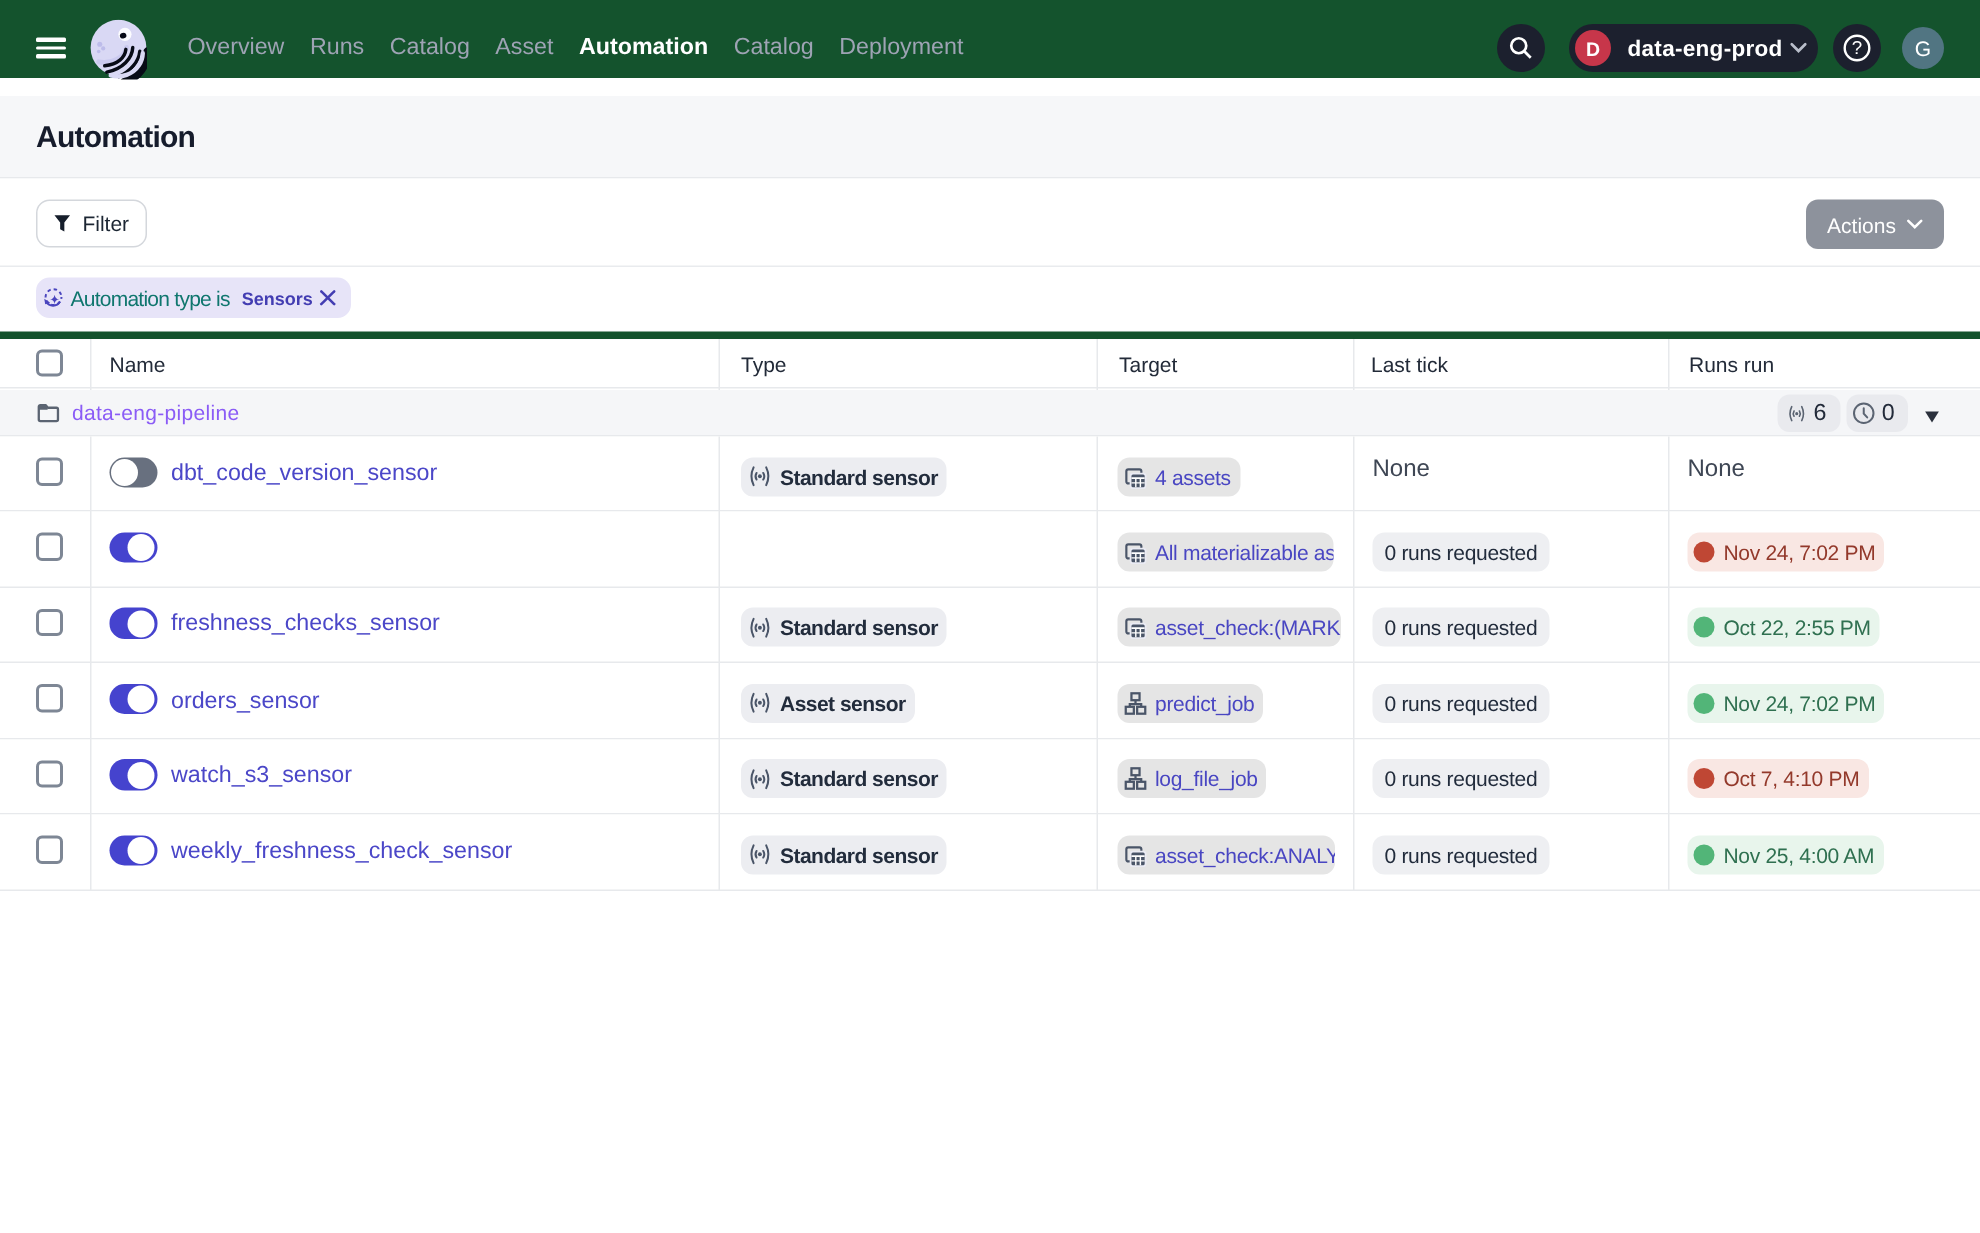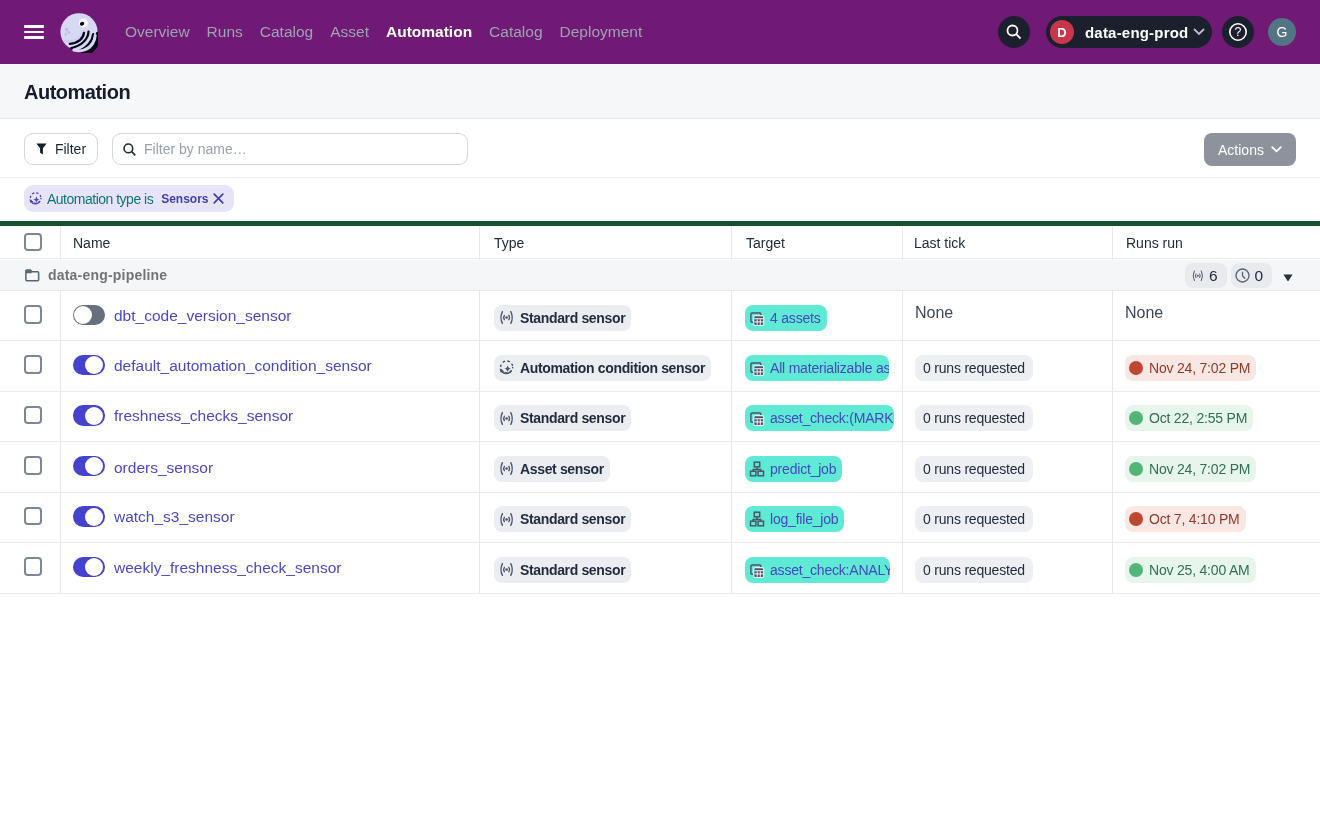--- a/index.html
+++ b/index.html
@@ -1,18 +1,18 @@
 <!DOCTYPE html>
 <html><head>
 <meta charset="utf-8">
 <style>
 * { margin:0; padding:0; box-sizing:border-box; }
 html,body { width:1320px; height:822px; background:#fff; font-family:"Liberation Sans", sans-serif; overflow:hidden; -webkit-font-smoothing:antialiased; }
 
-.nav { position:absolute; left:0; top:0; width:1320px; height:64px; background:#701a75; }
+.nav { position:absolute; left:0; top:0; width:1320px; height:52px; background:#14532d; }
 .burger { position:absolute; left:24px; top:25px; width:20px; height:14px; }
 .burger div { position:absolute; left:0; width:20px; height:2.6px; background:#fff; border-radius:1px; }
 .b1{top:0} .b2{top:5.6px} .b3{top:11.2px}
 .logo { position:absolute; left:60px; top:13px; }
 .navlinks { position:absolute; left:125px; top:0; height:64px; display:flex; align-items:center; }
 .navlinks span { font-size:15.5px; color:#9EA3B4; margin-right:17px; }
 .navlinks span.active { color:#fff; font-weight:bold; }
 .circbtn { position:absolute; top:16px; width:32px; height:32px; border-radius:50%; background:#1C202E; display:flex; align-items:center; justify-content:center; }
 .deploypill { position:absolute; left:1046px; top:16px; width:166px; height:32px; border-radius:16px; background:#1C202E; display:flex; align-items:center; }
 .davatar { width:24px; height:24px; border-radius:50%; background:#C7364A; color:#fff; font-size:13px; font-weight:bold; display:flex; align-items:center; justify-content:center; margin-left:4px; }
@@ -35,38 +35,38 @@
 .chip { position:absolute; left:24px; top:6px; height:27px; border-radius:9px; background:#E7E4F8; display:flex; align-items:center; padding:0 9px 0 4px; }
 .chip .t1 { font-size:14px; color:#0f766e; margin-left:4px; letter-spacing:-0.5px; }
 .chip .t2 { font-size:12px; font-weight:bold; color:#433DB2; margin-left:8px; }
 .chip svg.x { margin-left:3px; }
 
 .table { position:absolute; left:0; top:221px; width:1320px; border-top:5px solid #14532d; }
 .vline { position:absolute; top:0; width:1px; background:#E7E9EC; }
 .thead { position:absolute; left:0; top:0; width:1320px; height:33px; background:#fff; border-bottom:1px solid #E7E9EC; }
 .thead .hlabel { position:absolute; top:9px; font-size:14px; color:#232B39; }
 .grouprow { position:absolute; left:0; top:34px; width:1320px; height:31px; background:#F5F6F8; border-bottom:1px solid #E7E9EC; }
-.grouprow .gname { position:absolute; left:48px; top:7px; font-size:14px; font-weight:bold; color:#737373; letter-spacing:0.2px; }
+.grouprow .gname { position:absolute; left:48px; top:7px; font-size:14px; font-weight:normal; color:#8b5cf6; letter-spacing:0.2px; }
 .gpill { position:absolute; top:3px; height:25px; border-radius:8px; background:#E9EAEE; display:flex; align-items:center; padding:0 9px 0 6px; font-size:15.5px; color:#232B3A; }
 .gpill svg { margin-right:5px; flex:none; }
 .row { position:absolute; left:0; width:1320px; height:50.45px; background:#fff; border-bottom:1px solid #E7E9EC; }
 .cb { position:absolute; left:23.5px; width:18.5px; height:18.5px; border:2px solid #7E8795; border-radius:4px; background:#fff; }
 .toggle { position:absolute; left:72.5px; width:32px; height:20.5px; border-radius:10.25px; }
 .toggle.on { background:#4543CE; }
 .toggle.off { background:#68707F; }
 .knob { position:absolute; top:1.25px; width:18px; height:18px; border-radius:50%; background:#fff; }
 .toggle.on .knob { right:1.25px; }
 .toggle.off .knob { left:1.25px; }
 .rowlink { position:absolute; left:114px; font-size:15.5px; color:#4B47C8; }
 .tag { position:absolute; height:26px; border-radius:8px; display:flex; align-items:center; font-size:14px; padding:0 6px 0 4px; white-space:nowrap; letter-spacing:-0.2px; }
 .tag.typ { letter-spacing:-0.35px;font-weight:bold; }
 .tag svg { margin-right:5px; flex:none; }
 .tag.txtonly { padding:0 8px; }
 .tag.gray { background:#ECEDF1; color:#222C3C; }
-.tag.lav { background:#5eead4; color:#4946C2; overflow:hidden; }
+.tag.lav { background:#e5e5e5; color:#4946C2; overflow:hidden; }
 .tag.red { background:#F9E7E3; color:#93392B; }
 .tag.green { background:#E8F5EC; color:#2F7050; }
 .dot { width:14px; height:14px; border-radius:50%; margin-right:6px; flex:none; }
 .dot.r { background:#BF4734; }
 .dot.g { background:#52B578; }
 .nonetxt { position:absolute; font-size:16px; color:#3E4654; }
 </style>
 </head>
 <body>
 
@@ -129,27 +129,20 @@
     <h1>Automation</h1>
   </div>
 
 <div class="toolbar">
   <div class="filterbtn">
     <svg width="11" height="12" viewBox="0 0 11 12">
         <path d="M0.3 0.5 h10.4 L6.9 5.3 V11.4 L4.1 9.8 V5.3 Z" fill="#161E2B"></path>
       </svg>
     Filter
   </div>
-  <div class="searchbox">
-    <svg width="15" height="15" viewBox="0 0 16 16" fill="none" stroke="#232B39" stroke-width="1.7">
-        <circle cx="6.8" cy="6.8" r="4.6"></circle>
-        <line x1="10.3" y1="10.3" x2="14.2" y2="14.2"></line>
-      </svg>
-    <span class="ph">Filter by name…</span>
-  </div>
   <div class="actionsbtn">Actions
     <svg width="11" height="7" viewBox="0 0 11 7">
         <path d="M1.2 1.2 L5.5 5.4 L9.8 1.2" fill="none" stroke="#fff" stroke-width="1.7" stroke-linecap="round"></path>
       </svg>
   </div>
 </div>
 
 <div class="chiprow">
   <div class="chip">
     <svg width="15" height="15" viewBox="0 0 17 17" fill="none">
@@ -219,27 +212,20 @@
           <line x1="5.3" y1="11.9" x2="14.1" y2="11.9" stroke="#fff" stroke-width="0.95"></line>
         </svg>4 assets</div>
       <div class="nonetxt" style="left:915px;top:13px">None</div>
       <div class="nonetxt" style="left:1125px;top:13px">None</div>
     </div>
     <div class="row" style="top:115.45px">
       <div class="cb" style="top:14px"></div>
       <div class="toggle on" style="top:13.5px">
         <div class="knob"></div>
       </div>
-      <div class="rowlink" style="top:15.5px">default_automation_condition_sensor</div>
-      <div class="tag gray typ" style="left:494px;top:13.5px"><svg width="17" height="17" viewBox="0 0 17 17" fill="none">
-          <circle cx="8.7" cy="8" r="6" stroke="#4A5568" stroke-width="1.35" stroke-dasharray="2.6 2.3" stroke-dashoffset="1.2" fill="none"></circle>
-          <path d="M 9.5 6.2 Q 9.9 9.3 12.9 9.7 Q 9.9 10.1 9.5 13.2 Q 9.1 10.1 6.1 9.7 Q 9.1 9.3 9.5 6.2 Z" fill="#4A5568"></path>
-          <path d="M 3.2 11.5 A 6 6 0 0 0 13.6 11.3" stroke="#4A5568" stroke-width="1.5" fill="none"></path>
-          <path d="M 1.7 9.2 L 2.4 13.4 L 6.2 12.3 Z" fill="#4A5568"></path>
-        </svg>Automation condition sensor</div>
       <div class="tag lav" style="left:745px;top:13.5px;width:144px;"><svg width="16" height="16" viewBox="0 0 16 16" fill="none">
           <rect x="1.9" y="2.9" width="10" height="9.4" rx="1.3" stroke="#4A5568" stroke-width="1.45"></rect>
           <rect x="4.7" y="5.7" width="10" height="9.8" rx="1.6" fill="#4A5568" stroke="#EAEBF4" stroke-width="1.2"></rect>
           <line x1="5.3" y1="8.7" x2="14.1" y2="8.7" stroke="#fff" stroke-width="1.15"></line>
           <line x1="8.2" y1="9.3" x2="8.2" y2="14.9" stroke="#fff" stroke-width="0.95"></line>
           <line x1="11.25" y1="9.3" x2="11.25" y2="14.9" stroke="#fff" stroke-width="0.95"></line>
           <line x1="5.3" y1="11.9" x2="14.1" y2="11.9" stroke="#fff" stroke-width="0.95"></line>
         </svg>All materializable ass</div>
       <div class="tag gray txtonly" style="left:915px;top:13.5px;background:#EEEFF2">0 runs requested</div>
       <div class="tag red" style="left:1125px;top:13.5px"><span class="dot r"></span>Nov 24, 7:02 PM</div>

